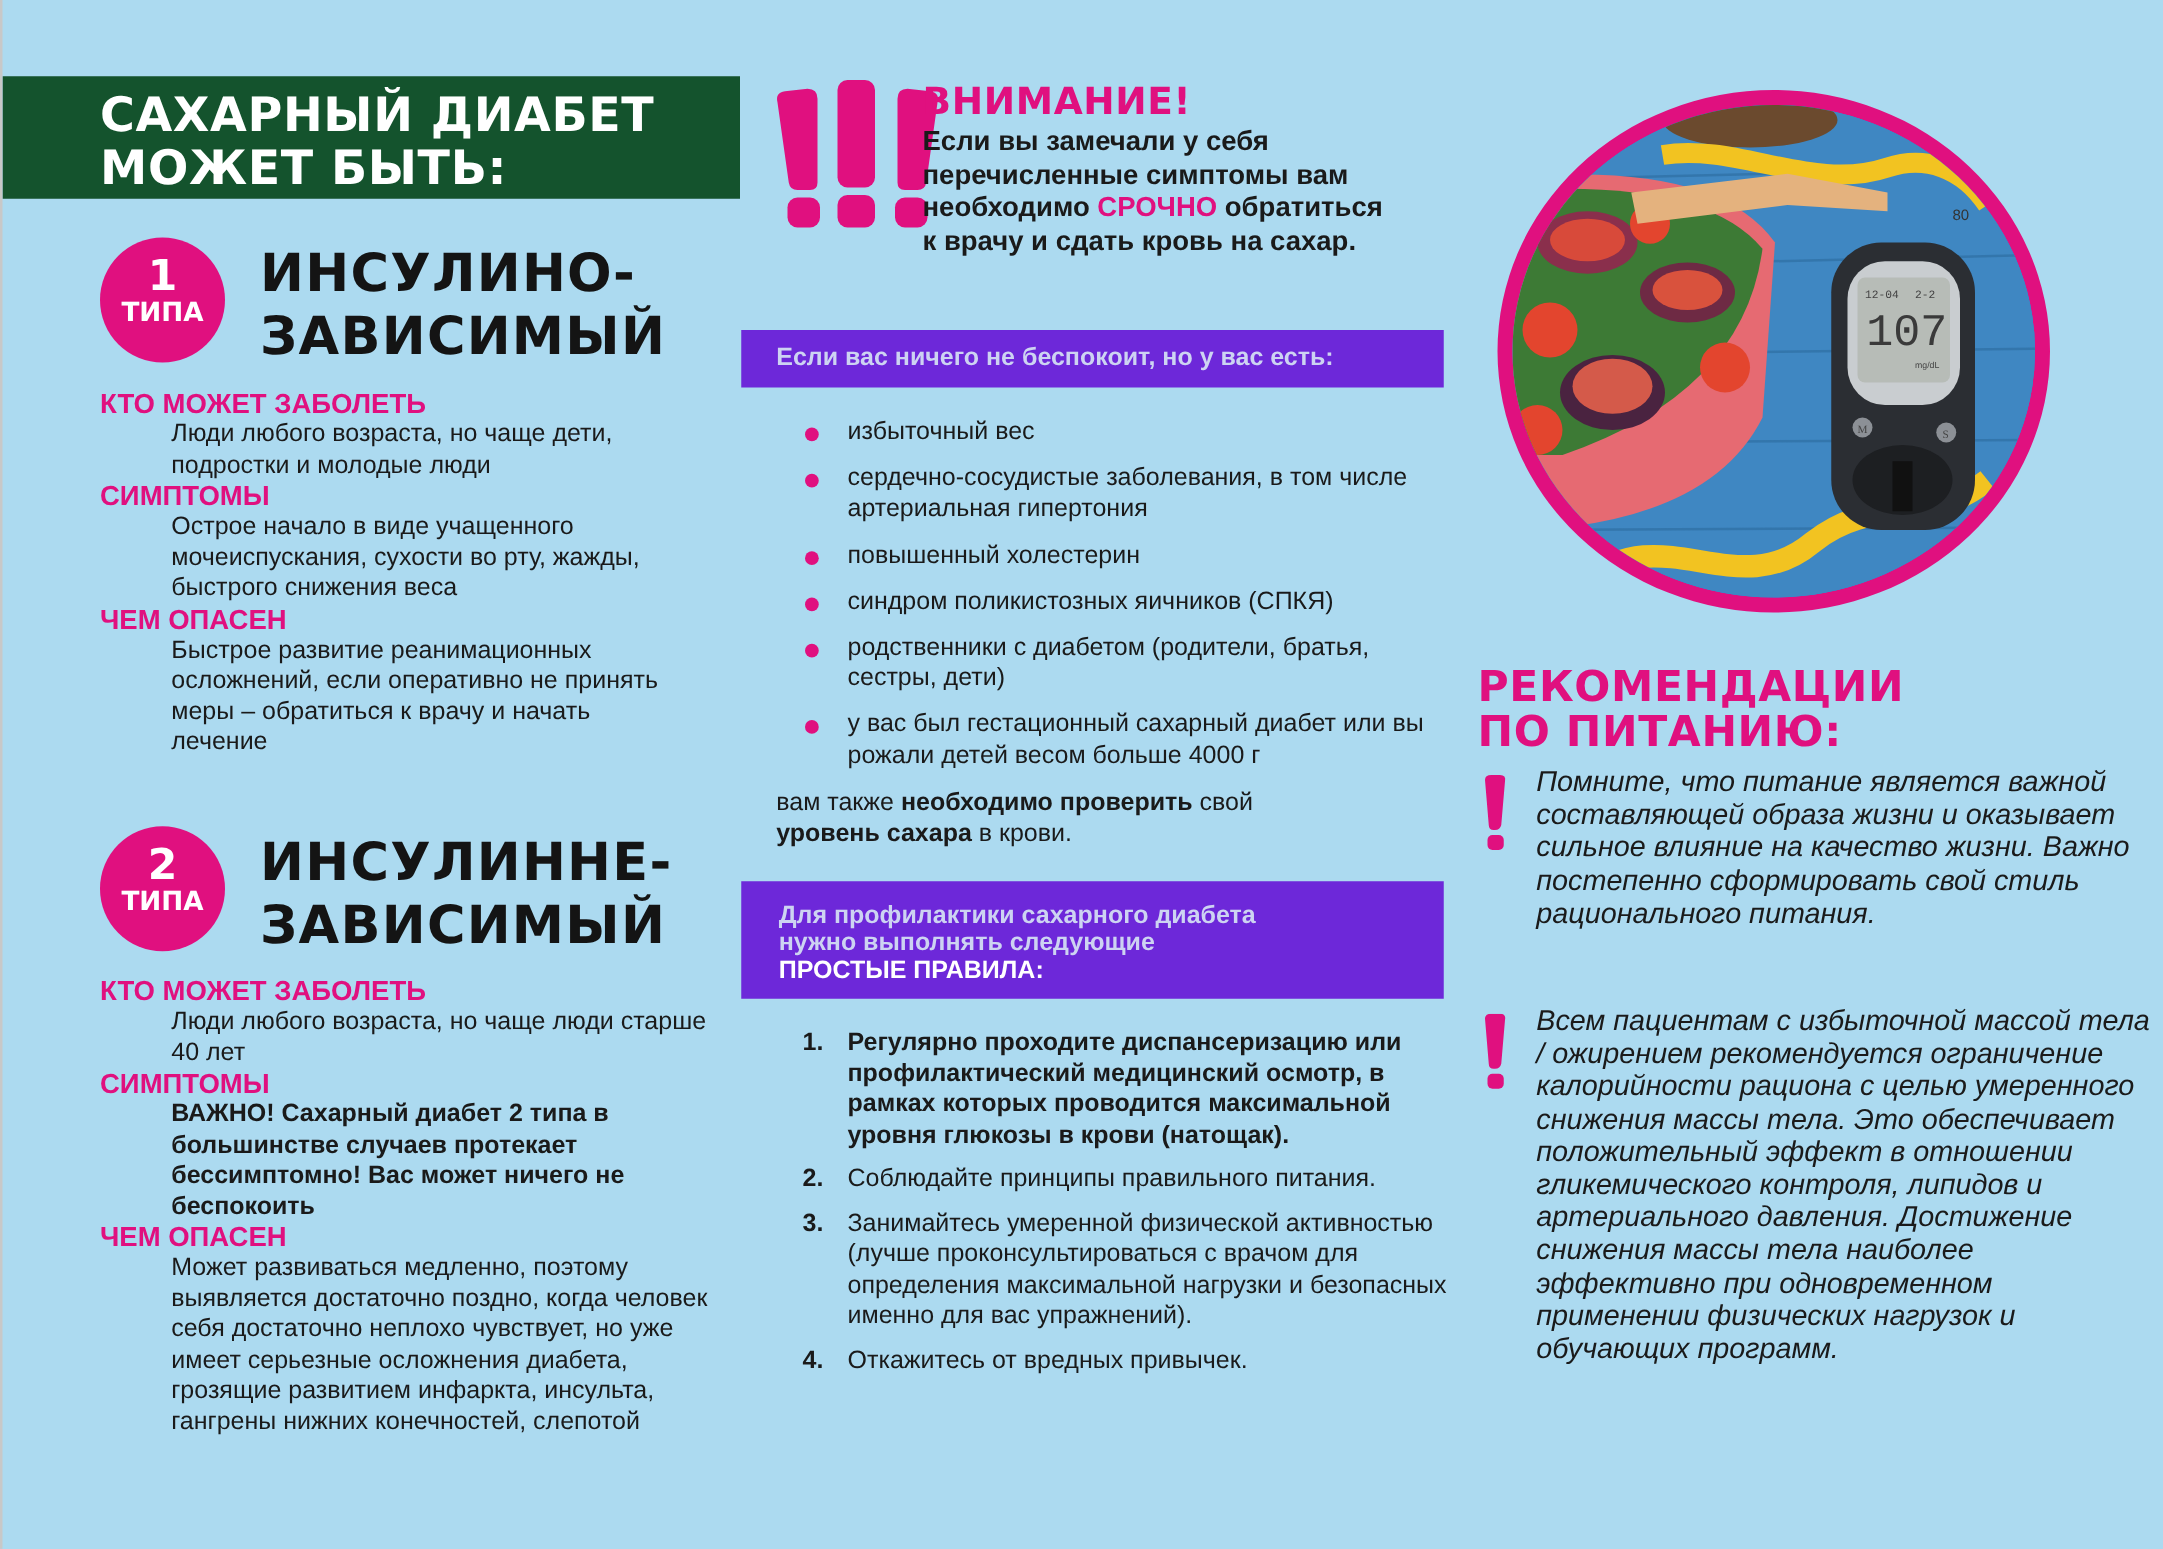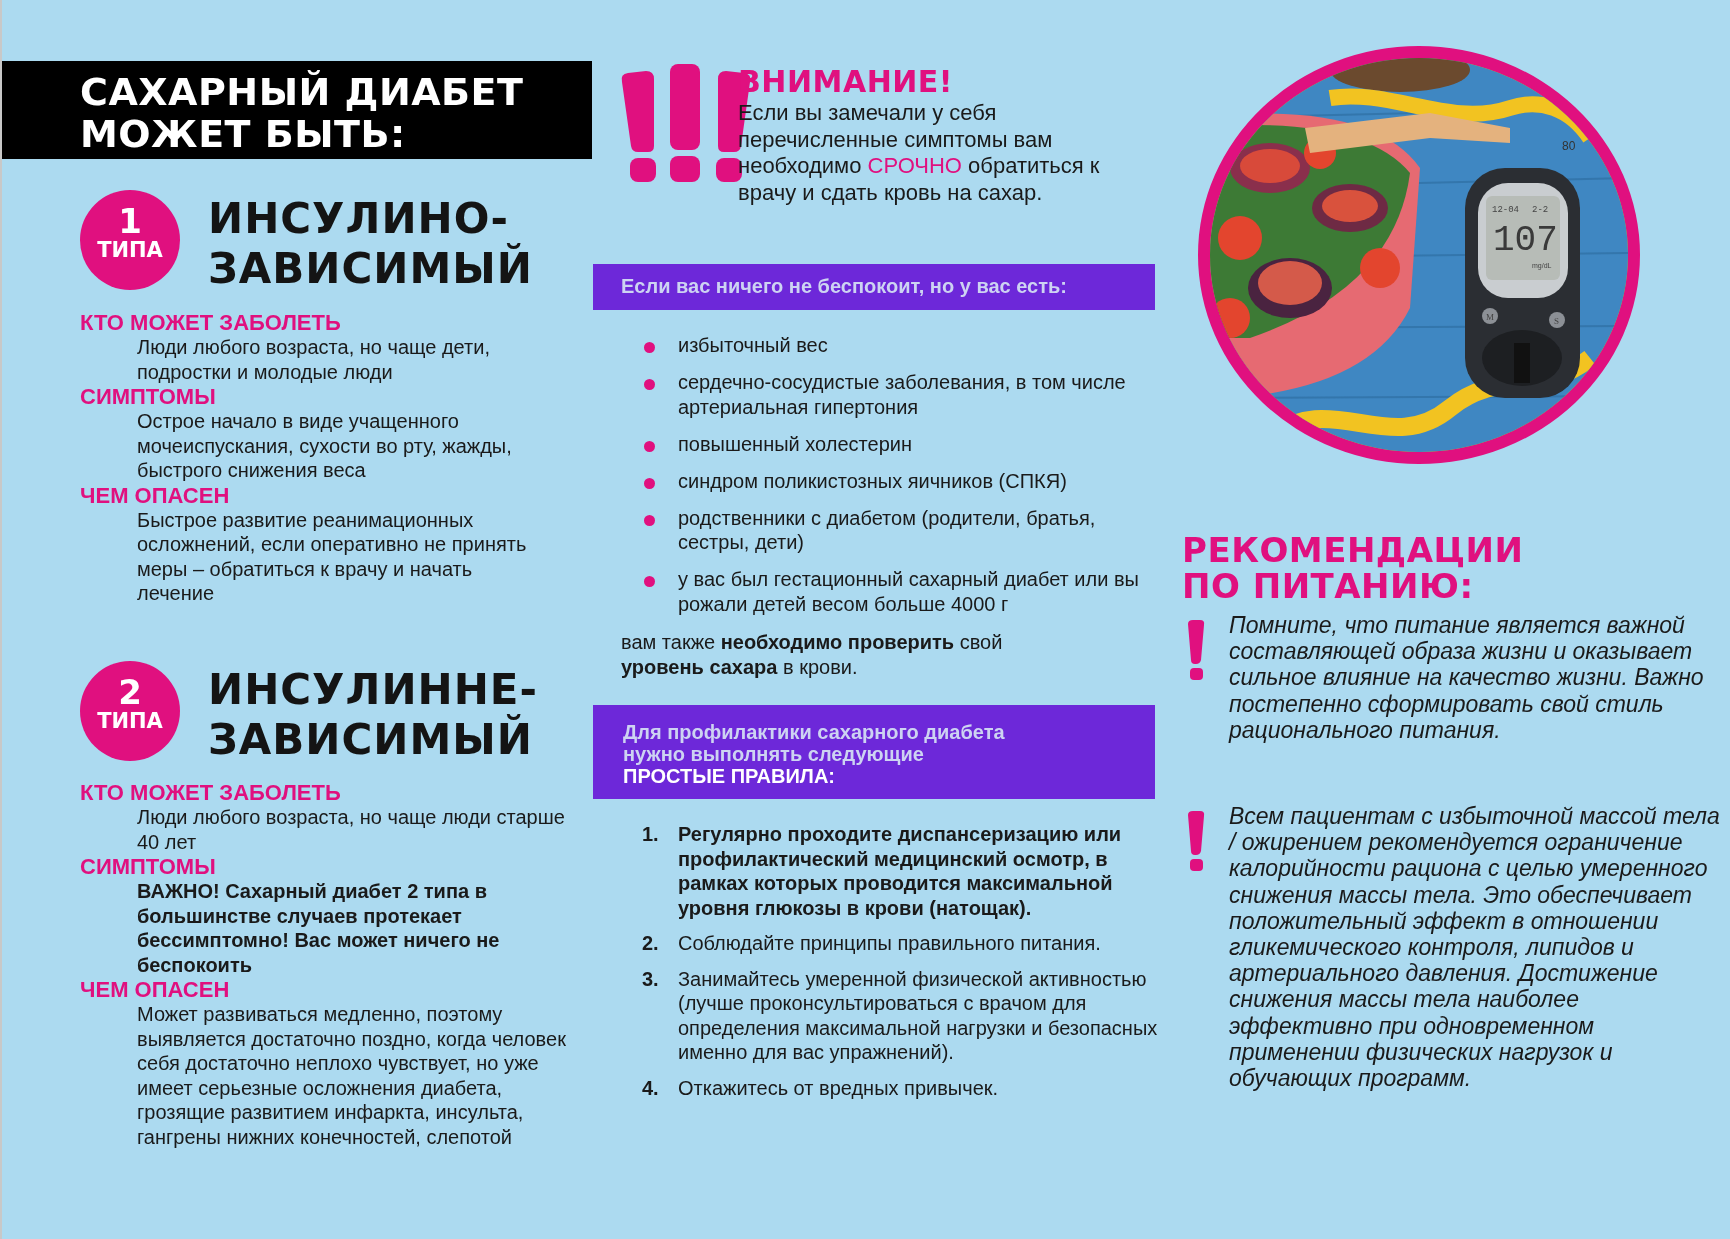--- a/index.html
+++ b/index.html
@@ -9,21 +9,21 @@
     font-family: "Liberation Sans", sans-serif;
     color: #1a1a1a;
     position: relative;
     border-left: 2px solid #c8c8c8;
   }
   .abs { position: absolute; }
 
   
   .title-bar {
     left: 0; top: 61px; width: 590px; height: 98px;
-    background: #000000;
+    background: #14532d;
     padding: 10px 0 0 78px;
   }
   .title-bar .line {
     color: #fff; font-family: "DejaVu Sans", sans-serif; font-weight: bold;
     font-size: 38px; line-height: 42px; letter-spacing: 0.5px;
   }
   .type-block { left: 78px; width: 500px; }
   .badge {
     position: absolute; left: 0; top: 0; width: 100px; height: 100px;
     border-radius: 50%; background: #e0107f; color: #fff;
@@ -44,21 +44,21 @@
   }
   .sec-text.bold { font-weight: bold; }
 
   
   .exclaim-big { left: 618px; top: 64px; width: 132px; height: 120px; }
   .attention { left: 736px; top: 64px; width: 380px; }
   .attention .head {
     color: #e0107f; font-family: "DejaVu Sans", sans-serif; font-weight: bold;
     font-size: 30px; line-height: 36px; letter-spacing: 0.5px;
   }
-  .attention .body { font-weight: normal; font-size: 22px; line-height: 26.5px; }
+  .attention .body { font-weight: bold; font-size: 22px; line-height: 26.5px; }
   .pink { color: #e0107f; }
 
   .mag-bar { background: #6d28d9; left: 591px; width: 562px; }
   .mag-bar .t { color: #cdd3f2; font-weight: bold; font-size: 20px; }
   .mag-bar .w { color: #ffffff; font-weight: bold; font-size: 20px; }
 
   .risk-list { left: 640px; top: 333px; width: 500px; list-style: none; }
   .risk-list li { position: relative; padding-left: 36px; font-size: 20px; line-height: 24.5px; margin-bottom: 12.5px; }
   .risk-list li::before {
     content: ""; position: absolute; left: 2px; top: 9px; width: 11px; height: 11px;
@@ -66,23 +66,23 @@
   }
   .check-note { left: 619px; top: 630px; width: 520px; font-size: 20px; line-height: 24.5px; }
 
   .rules { left: 640px; top: 822px; width: 520px; list-style: none; }
   .rules li { position: relative; padding-left: 36px; font-size: 20px; line-height: 24.5px; margin-bottom: 11px; }
   .rules li .n { position: absolute; left: 0; top: 0; font-weight: bold; }
   .rules li.bold { font-weight: bold; }
 
   
   .photo {
-    left: 1196px; top: 46px; width: 442px; height: 418px; border-radius: 50%;
+    left: 1196px; top: 72px; width: 442px; height: 418px; border-radius: 50%;
     border: 12px solid #e0107f; overflow: hidden;
-    background: #eab308;
+    background: #0ea5e9;
   }
   .rec-title {
     left: 1180px; top: 532px; width: 540px;
     color: #e0107f; font-family: "DejaVu Sans", sans-serif; font-weight: bold;
     font-size: 34px; line-height: 36px; letter-spacing: 0.5px;
   }
   .rec-item { left: 1180px; width: 540px; }
   .rec-item .mark {
     position: absolute; left: 4px; top: 8px; width: 20px; height: 62px;
   }

